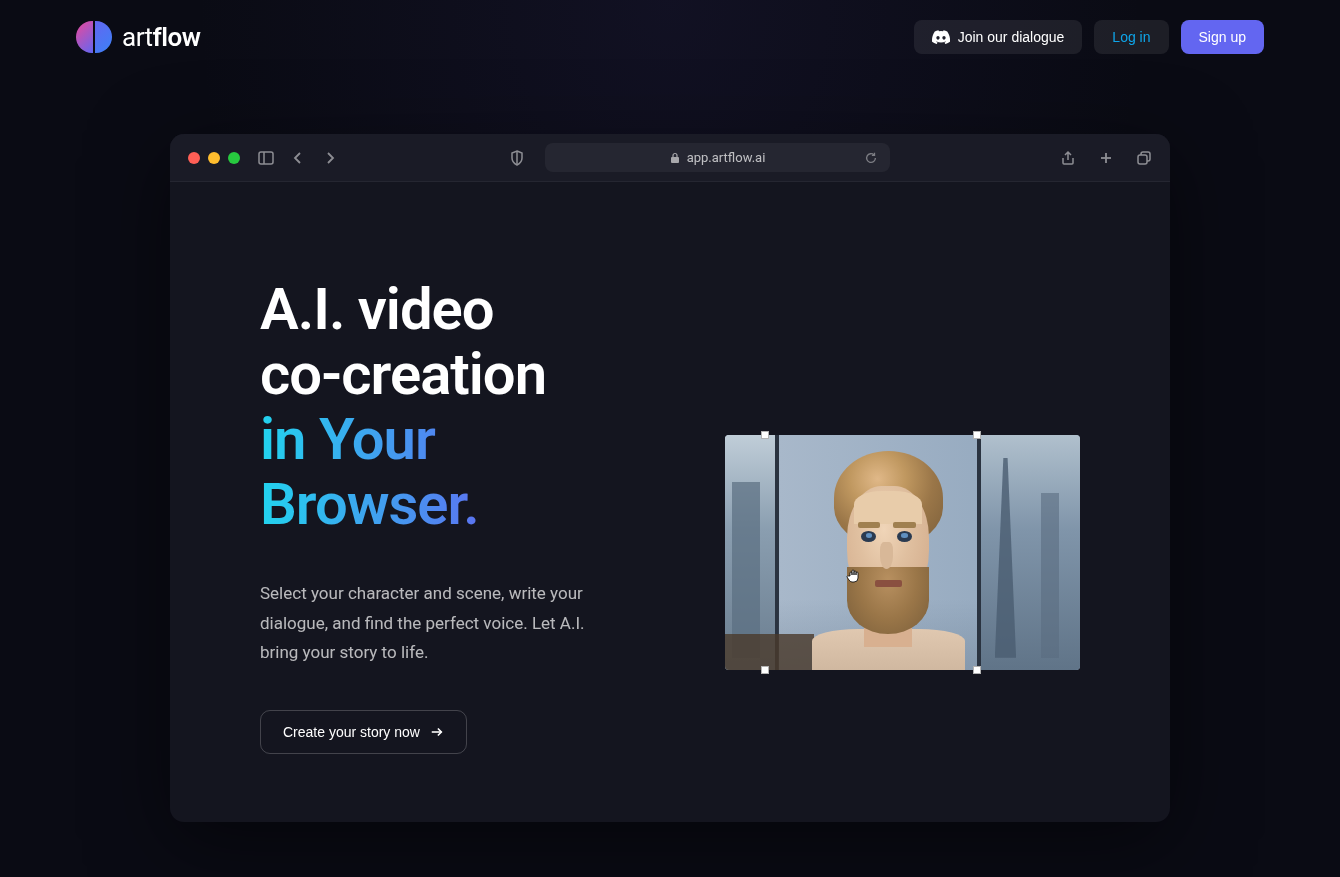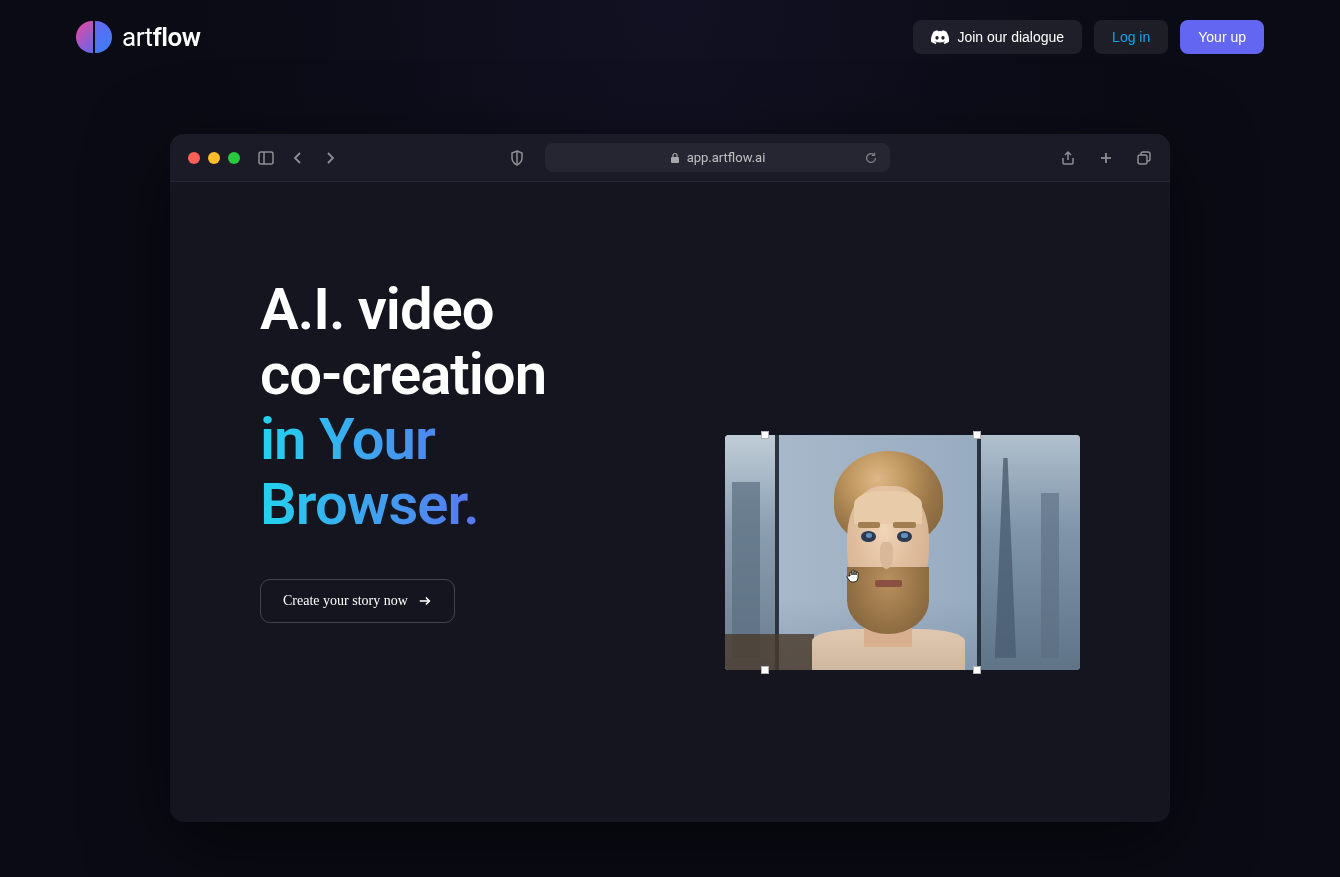--- a/index.html
+++ b/index.html
@@ -263,21 +263,20 @@
       align-items: center;
       gap: 10px;
       padding: 13px 22px;
       border: 1px solid rgba(255,255,255,0.2);
       border-radius: 10px;
       background: transparent;
       color: #fff;
       font-size: 14px;
       font-weight: 500;
       cursor: pointer;
-      font-family: Liberation Serif, serif;
     }
     
     .arrow-icon {
       width: 14px;
       height: 14px;
     }
     
     
     .hero-image-area {
       flex: 1;
@@ -578,21 +577,21 @@
     <button class="btn btn-discord">
       <svg class="discord-icon" viewBox="0 0 24 18" fill="currentColor">
         <path d="M20.3 1.5A19.8 19.8 0 0 0 15.4 0a13.8 13.8 0 0 0-.6 1.3 18.3 18.3 0 0 0-5.5 0A13.8 13.8 0 0 0 8.6 0 19.7 19.7 0 0 0 3.7 1.5C.5 6.2-.3 10.8.1 15.3a19.9 19.9 0 0 0 6.1 3.1 14.6 14.6 0 0 0 1.3-2.1 12.9 12.9 0 0 1-2-1l.5-.4a14.2 14.2 0 0 0 12.1 0l.5.4a12.9 12.9 0 0 1-2 1 14.6 14.6 0 0 0 1.3 2.1 19.8 19.8 0 0 0 6.1-3.1c.5-5.2-.9-9.8-3.7-13.8zM8 12.5c-1.2 0-2.2-1.1-2.2-2.4S6.8 7.7 8 7.7s2.2 1.1 2.2 2.4-1 2.4-2.2 2.4zm8 0c-1.2 0-2.2-1.1-2.2-2.4s1-2.4 2.2-2.4 2.2 1.1 2.2 2.4-1 2.4-2.2 2.4z"></path>
       </svg>
       <span>Join our dialogue</span>
     </button>
     <button class="btn btn-login">
       <span>Log in</span>
     </button>
     <button class="btn btn-signup">
-      <span>Your up</span>
+      <span>Sign up</span>
     </button>
   </div>
 </header>
 
 <div class="browser-mockup">
   <div class="browser-chrome">
     <div class="traffic-lights">
       <div class="traffic-light traffic-red"></div>
       <div class="traffic-light traffic-yellow"></div>
       <div class="traffic-light traffic-green"></div>
@@ -650,20 +649,21 @@
   <div class="hero">
     <div class="hero-text">
       <h1 class="hero-title">
         <span>A.I. video</span><br>
         <span>co-creation</span>
         <span class="hero-title-gradient">
           <span>in Your</span><br>
           <span>Browser.</span>
         </span>
       </h1>
+      <p class="hero-subtitle">Select your character and scene, write your dialogue, and find the perfect voice. Let A.I. bring your story to life.</p>
       <button class="cta-button">
         <span>Create your story now</span>
         <svg class="arrow-icon" viewBox="0 0 16 16" fill="none" stroke="currentColor" stroke-width="1.8">
           <line x1="2" y1="8" x2="13" y2="8"></line>
           <polyline points="9,4 13,8 9,12"></polyline>
         </svg>
       </button>
     </div>
 
     <div class="hero-image-area">

